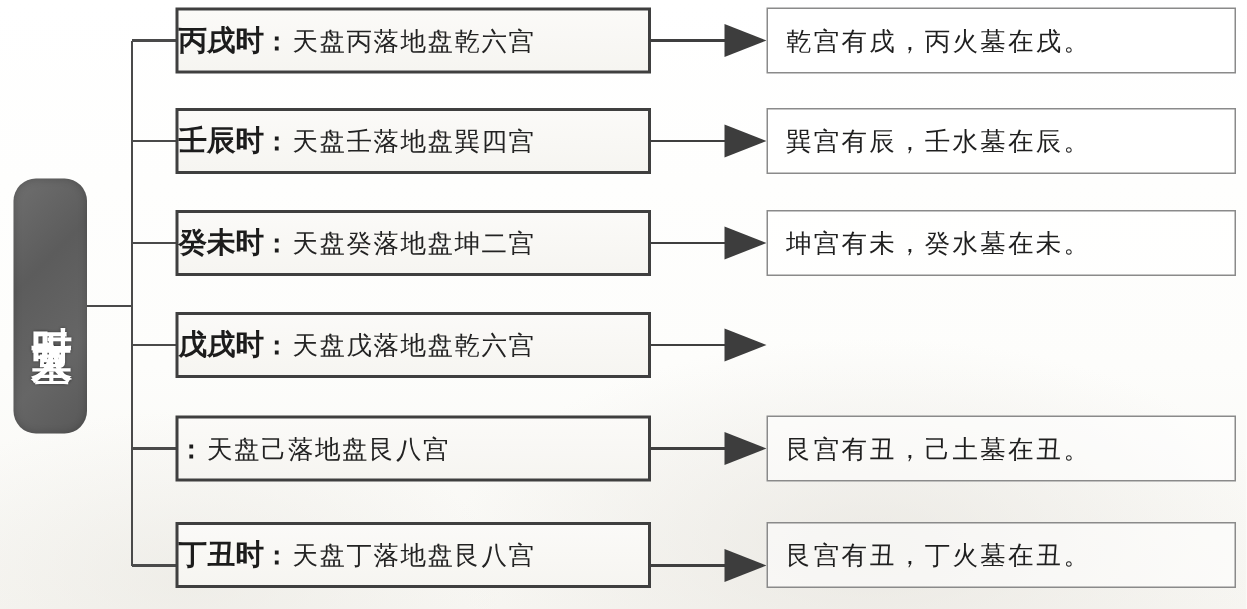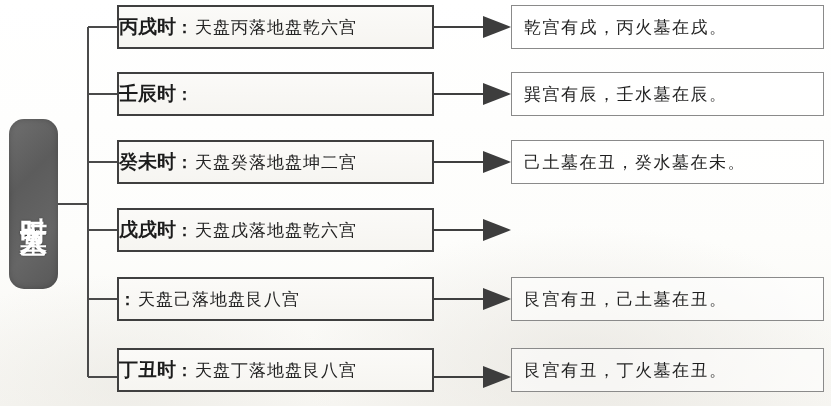--- a/index.html
+++ b/index.html
@@ -184,34 +184,35 @@
     </div>
     <div class="result-box">
       <span class="result-text">乾宫有戌，丙火墓在戌。</span>
     </div>
   </div>
 
   <div class="row" style="top:72px">
     <div class="cond-box">
       <span class="cond-key">壬辰时</span>
       <span class="cond-colon">：</span>
+      <span class="cond-desc">天盘壬落地盘巽四宫</span>
     </div>
     <div class="result-box">
       <span class="result-text">巽宫有辰，壬水墓在辰。</span>
     </div>
   </div>
 
   <div class="row" style="top:140px">
     <div class="cond-box">
       <span class="cond-key">癸未时</span>
       <span class="cond-colon">：</span>
       <span class="cond-desc">天盘癸落地盘坤二宫</span>
     </div>
     <div class="result-box">
-      <span class="result-text">己土墓在丑，癸水墓在未。</span>
+      <span class="result-text">坤宫有未，癸水墓在未。</span>
     </div>
   </div>
 
   <div class="row" style="top:208px">
     <div class="cond-box">
       <span class="cond-key">戊戌时</span>
       <span class="cond-colon">：</span>
       <span class="cond-desc">天盘戊落地盘乾六宫</span>
     </div>
   </div>

